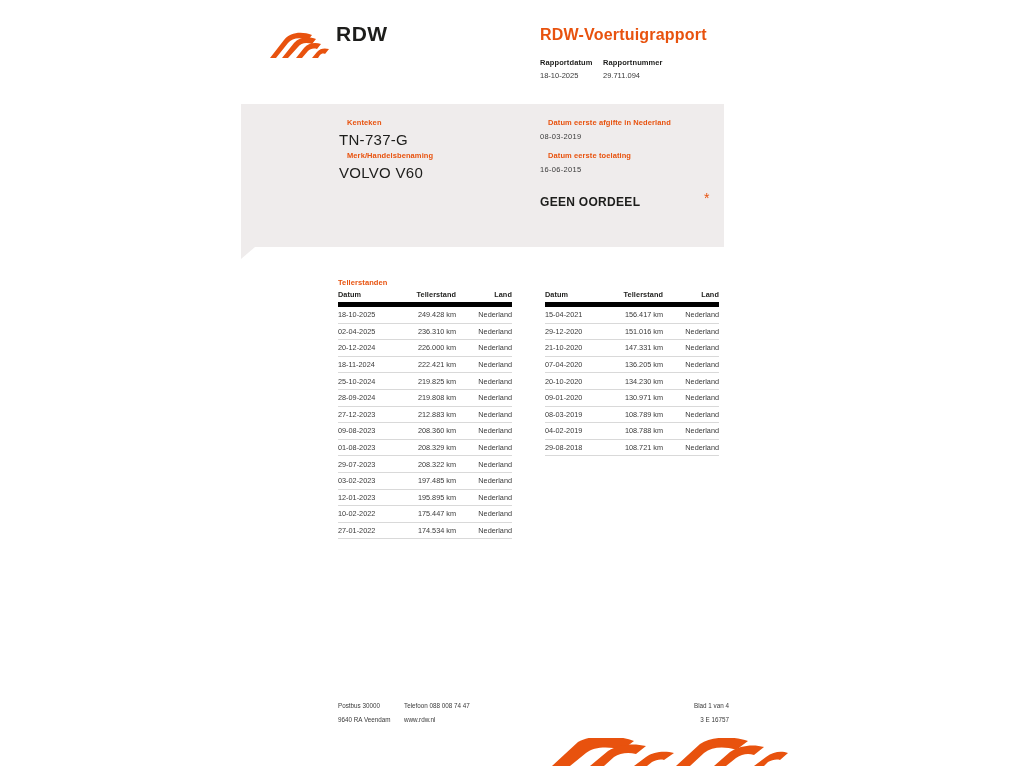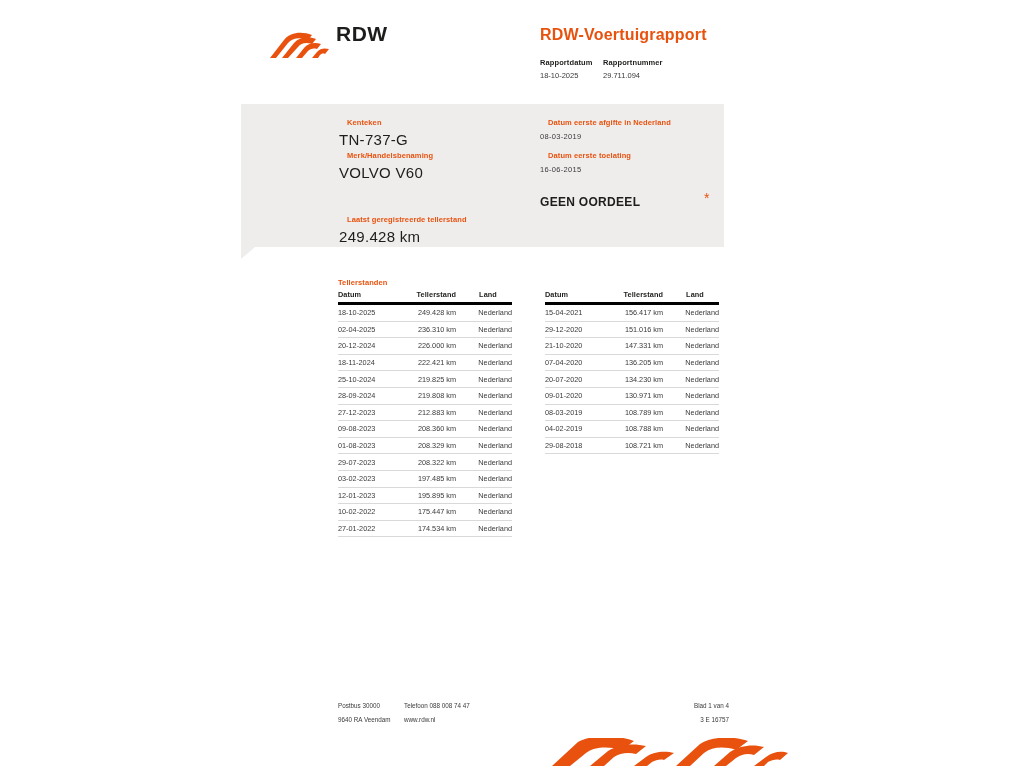--- a/index.html
+++ b/index.html
@@ -147,26 +147,26 @@
     color: #3a3a3a;
   }
   table.teller.left  { left: 338px; top: 290px; width: 174px; }
   table.teller.right { left: 545px; top: 290px; width: 174px; }
   table.teller th {
     font-size: 7.3px;
     font-weight: bold;
     color: #1d1d1b;
     text-align: left;
     padding: 0 0 3px 0;
-    border-bottom: 3px solid #000000;
+    border-bottom: 5px solid #000000;
     letter-spacing: 0.1px;
   }
   table.teller th.c-date  { width: 62px; }
   table.teller th.c-stand { width: 62px; text-align: right; padding-right: 8px;}
-  table.teller th.c-land  { width: 50px; text-align: center; margin-top: 8px; }
+  table.teller th.c-land  { width: 50px; text-align: right; margin-top: 8px; }
   table.teller td {
     padding: 3.3px 0;
     border-bottom: 1px solid #d9d9d9;
     white-space: nowrap;
   }
   table.teller td.c-date  { }
   table.teller td.c-stand { text-align: right; padding-right: 8px; }
   table.teller td.c-land  { text-align: right; }
 
   
@@ -256,24 +256,20 @@
     <div class="p-kenteken">
       <div class="field-label">Kenteken</div>
       <div class="field-value">TN-737-G</div>
     </div>
 
     <div class="p-merk">
       <div class="field-label">Merk/Handelsbenaming</div>
       <div class="field-value">VOLVO V60</div>
     </div>
 
-    <div class="p-teller">
-      <div class="field-label">Laatst geregistreerde tellerstand</div>
-      <div class="field-value">249.428 km</div>
-    </div>
 
     <div class="p-afgifte">
       <div class="field-label">Datum eerste afgifte in Nederland</div>
       <div class="field-value" style="font-size:7.5px;color:#3a3a3a;margin-top:5px;">08-03-2019</div>
     </div>
 
     <div class="p-toelating">
       <div class="field-label">Datum eerste toelating</div>
       <div class="field-value" style="font-size:7.5px;color:#3a3a3a;margin-top:5px;">16-06-2015</div>
     </div>
@@ -390,21 +386,21 @@
           <td class="c-date">21-10-2020</td>
           <td class="c-stand">147.331 km</td>
           <td class="c-land">Nederland</td>
         </tr>
         <tr>
           <td class="c-date">07-04-2020</td>
           <td class="c-stand">136.205 km</td>
           <td class="c-land">Nederland</td>
         </tr>
         <tr>
-          <td class="c-date">20-07-2020</td>
+          <td class="c-date">20-10-2020</td>
           <td class="c-stand">134.230 km</td>
           <td class="c-land">Nederland</td>
         </tr>
         <tr>
           <td class="c-date">09-01-2020</td>
           <td class="c-stand">130.971 km</td>
           <td class="c-land">Nederland</td>
         </tr>
         <tr>
           <td class="c-date">08-03-2019</td>

